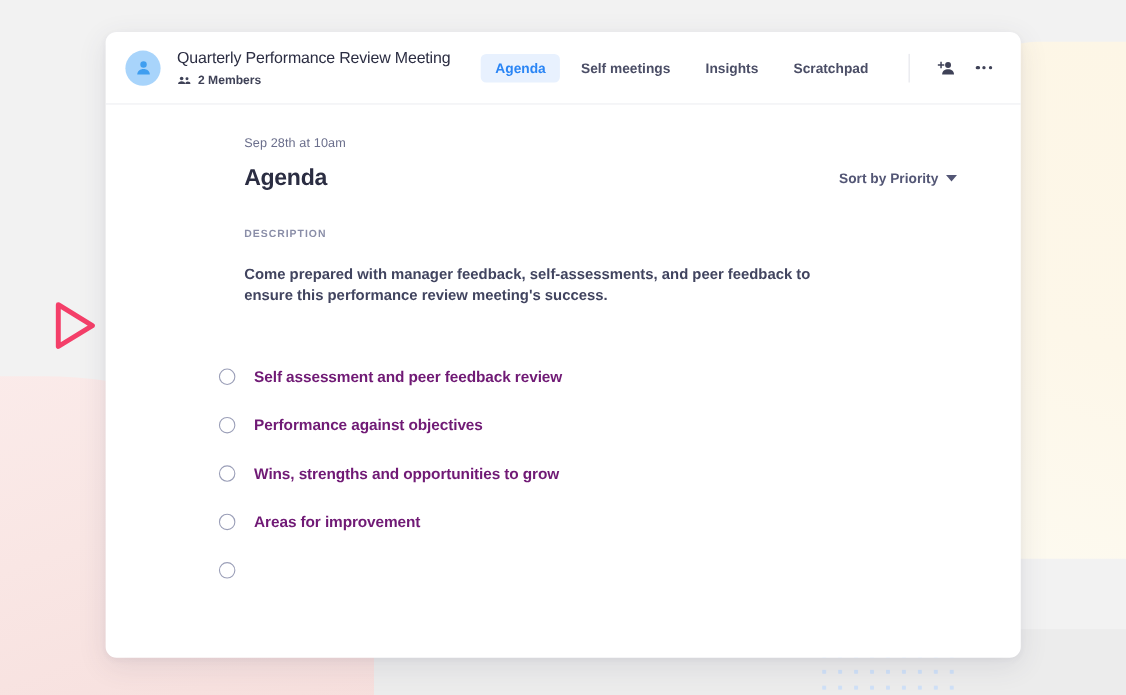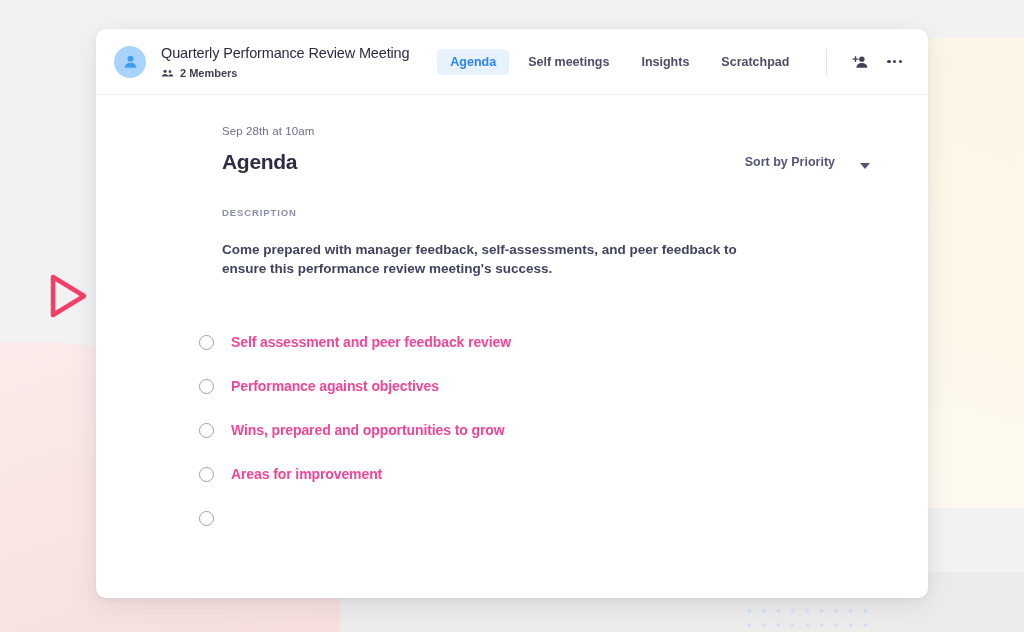--- a/index.html
+++ b/index.html
@@ -208,22 +208,22 @@
   .agenda-heading {
     font-size: 21px;
     font-weight: bold;
     color: #2b2d42;
     letter-spacing: -0.3px;
   }
 
   .sort-control {
     margin-left: auto;
     display: flex;
-    align-items: flex-end;
-    gap: 25px;
+    align-items: center;
+    gap: 7px;
   }
 
   .sort-label {
     font-size: 12.5px;
     font-weight: bold;
     color: #535675;
   }
 
   .caret {
     width: 0; height: 0;
@@ -263,21 +263,21 @@
     width: 15px;
     height: 15px;
     border: 1.4px solid #9b9fb8;
     border-radius: 50%;
     flex: none;
   }
 
   .item-label {
     font-size: 14px;
     font-weight: bold;
-    color: #ec4899;
+    color: #701a75;
     letter-spacing: -0.1px;
   }
 </style>
 </head>
 <body>
 
 <div class="bg-layer">
   <div class="bg-gray-bottom"></div>
   <div class="bg-cream"></div>
   <div class="bg-pink"></div>
@@ -361,21 +361,21 @@
       <div class="agenda-item">
         <span class="check-circle"></span>
         <span class="item-label">Self assessment and peer feedback review</span>
       </div>
       <div class="agenda-item">
         <span class="check-circle"></span>
         <span class="item-label">Performance against objectives</span>
       </div>
       <div class="agenda-item">
         <span class="check-circle"></span>
-        <span class="item-label">Wins, prepared and opportunities to grow</span>
+        <span class="item-label">Wins, strengths and opportunities to grow</span>
       </div>
       <div class="agenda-item">
         <span class="check-circle"></span>
         <span class="item-label">Areas for improvement</span>
       </div>
       <div class="agenda-item">
         <span class="check-circle"></span>
       </div>
     </div>
 

